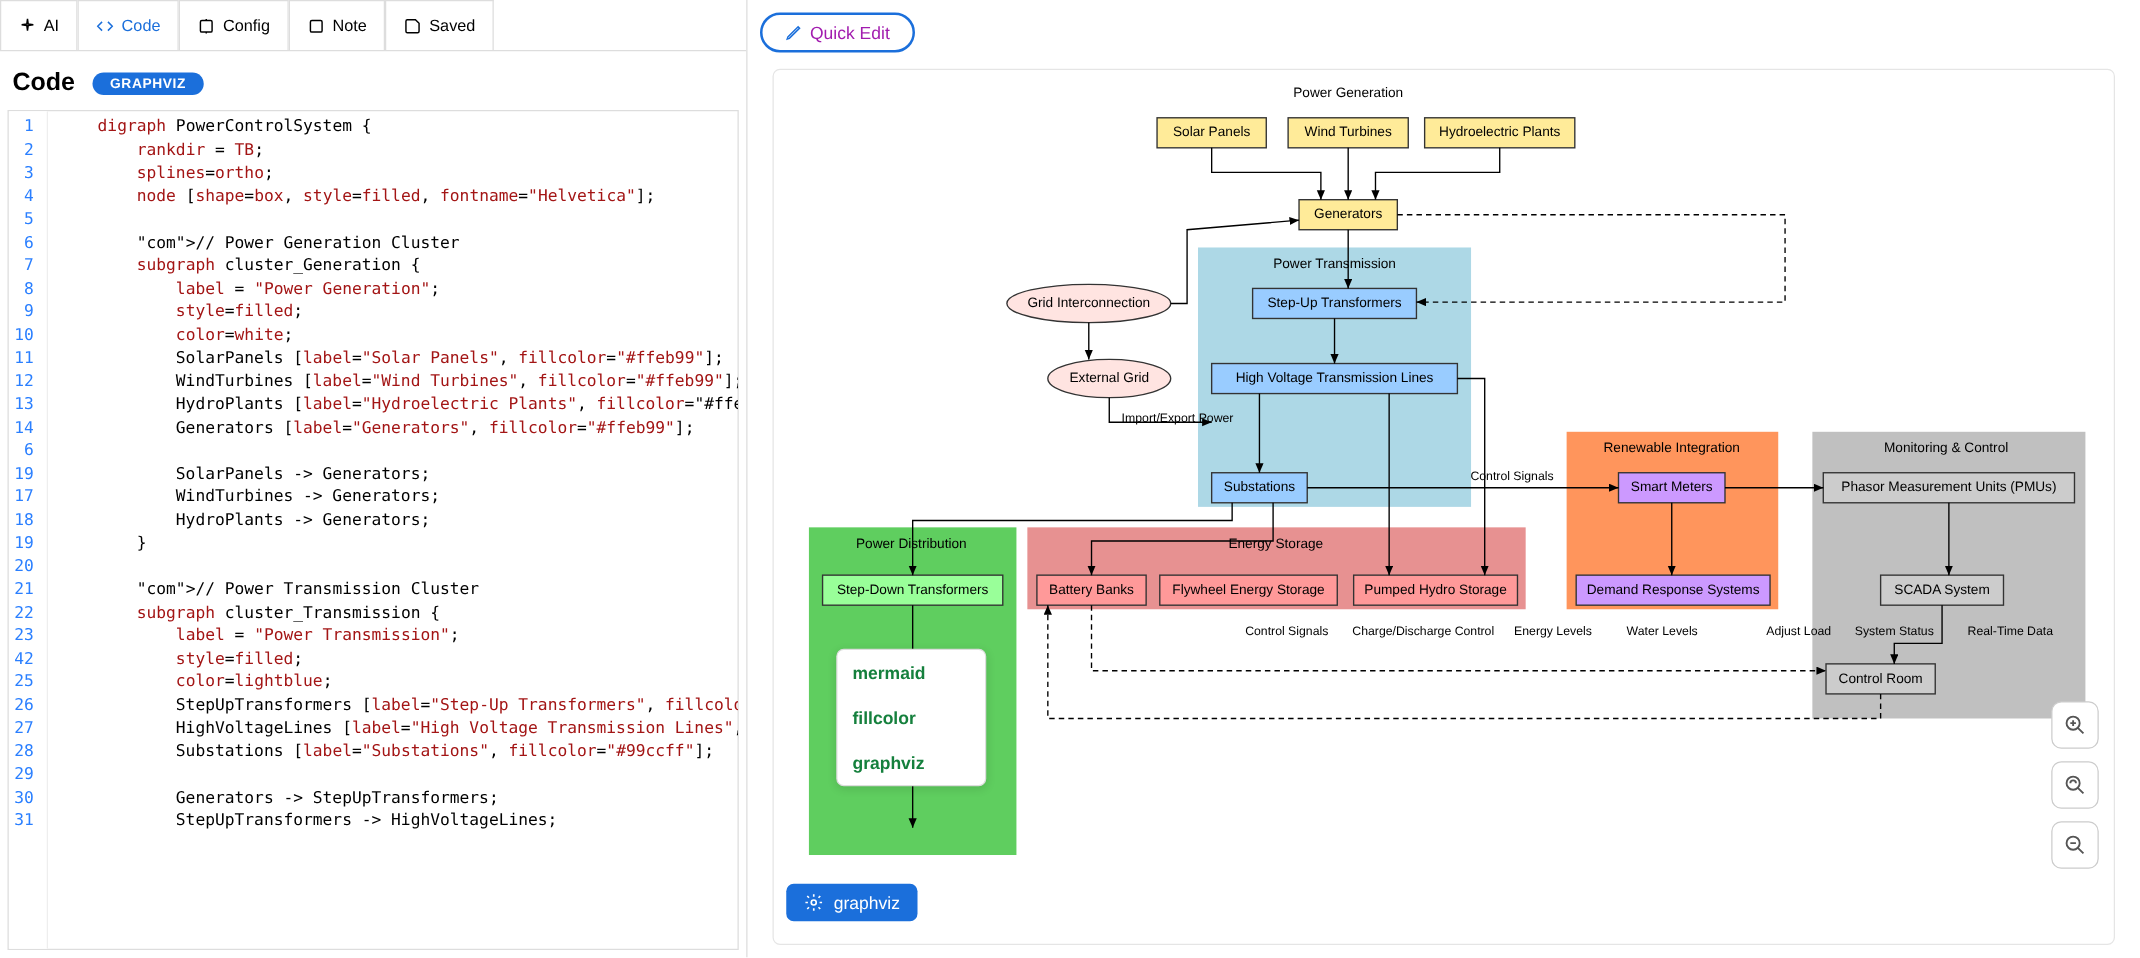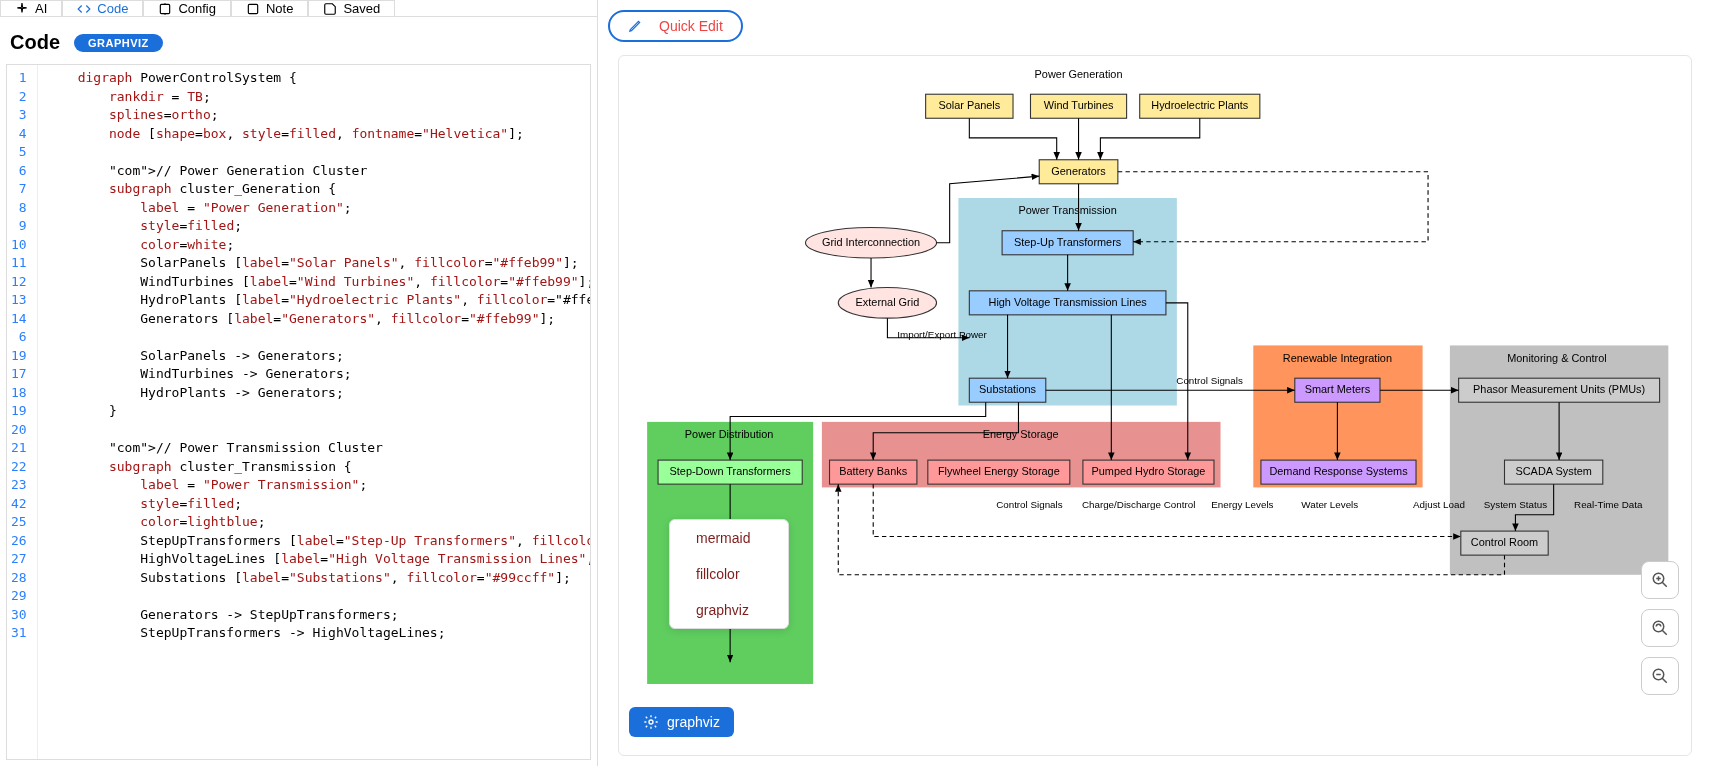--- a/index.html
+++ b/index.html
@@ -3,46 +3,46 @@
 <meta charset="utf-8">
 <style>
 * { box-sizing: border-box; margin: 0; padding: 0; }
 body { font-family: -apple-system, BlinkMacSystemFont, "Segoe UI", Helvetica, Arial, sans-serif; font-size: 13px; background: #fff; }
 .app { display: flex; height: 766px; width: 1712px; }
 .left-panel { width: 598px; border-right: 1px solid #ddd; display: flex; flex-direction: column; }
 .right-panel { flex: 1; position: relative; padding: 10px; }
 
 
 .tabs { display: flex; border-bottom: 1px solid #ddd; }
-.tab { display: flex; align-items: center; gap: 6px; padding: 0 14px; border: 1px solid #ddd; border-bottom: none; background: #fff; cursor: pointer; font-size: 13px; }
+.tab { display: flex; align-items: center; gap: 6px; padding: 12px 14px; border: 1px solid #ddd; border-bottom: none; background: #fff; cursor: pointer; font-size: 13px; }
 .tab.active { color: #1b6fdb; border-top: 1px solid #ddd; }
 .tab svg { width: 14px; height: 14px; }
 
 
 .header-row { display: flex; align-items: center; gap: 14px; padding: 14px 10px 10px 10px; }
 .header-row h2 { font-size: 20px; font-weight: 700; }
 .badge { background: #1b6fdb; color: #fff; border-radius: 999px; padding: 3px 14px; font-size: 11px; font-weight: 700; letter-spacing: 0.5px; }
 
 
 .editor { flex: 1; border: 1px solid #ddd; margin: 0 6px 6px 6px; overflow: auto; font-family: Menlo, Consolas, monospace; font-size: 13px; display: flex; }
 .gutter { background: #fff; color: #2a7fff; text-align: right; padding: 4px 10px 4px 4px; user-select: none; border-right: 1px solid #eee; }
 .gutter div { height: 18.5px; line-height: 18.5px; }
 .code-lines { padding: 4px 0 4px 8px; white-space: pre; margin-left: 32px; }
 .code-lines div { height: 18.5px; line-height: 18.5px; }
 .str { color: #a31515; }
 
 
-.quick-edit { display: inline-flex; align-items: center; gap: 17px; border: 2px solid #1b6fdb; border-radius: 999px; padding: 6px 18px; color: #ef4444; font-weight: 500; font-size: 14px; cursor: pointer; background: #fff; }
+.quick-edit { display: inline-flex; align-items: center; gap: 6px; border: 2px solid #1b6fdb; border-radius: 999px; padding: 6px 18px; color: #a21caf; font-weight: 500; font-size: 14px; cursor: pointer; background: #fff; }
 .quick-edit svg { width: 14px; height: 14px; }
 
 .diagram-container { position: absolute; top: 55px; left: 20px; right: 20px; bottom: 10px; border: 1px solid #e5e5e5; border-radius: 6px; overflow: hidden; }
 .diagram-svg { width: 100%; height: 100%; }
 
 .dropdown-popup { position: absolute; left: 50px; top: 463px; background: #fff; border: 1px solid #ddd; border-radius: 6px; box-shadow: 0 2px 8px rgba(0,0,0,0.12); width: 120px; z-index: 10; }
-.dropdown-popup div { padding: 10px 26px; font-size: 14px; font-weight: 400; color: #7f1d1d; cursor: pointer; }
+.dropdown-popup div { padding: 10px 12px; font-size: 14px; font-weight: 700; color: #15803d; cursor: pointer; }
 
 .engine-btn { position: absolute; left: 10px; bottom: 18px; background: #1b6fdb; color: #fff; border-radius: 6px; padding: 7px 14px; display: inline-flex; align-items: center; gap: 8px; font-size: 14px; cursor: pointer; }
 .engine-btn svg { width: 16px; height: 16px; }
 
 .zoom-controls { position: absolute; right: 12px; bottom: 60px; display: flex; flex-direction: column; gap: 10px; }
 .zoom-btn { width: 38px; height: 38px; border: 1px solid #ccc; border-radius: 8px; background: #fff; display: flex; align-items: center; justify-content: center; cursor: pointer; }
 .zoom-btn svg { width: 18px; height: 18px; stroke: #555; fill: none; }
 
 
 .cluster-rect { stroke: none; }

